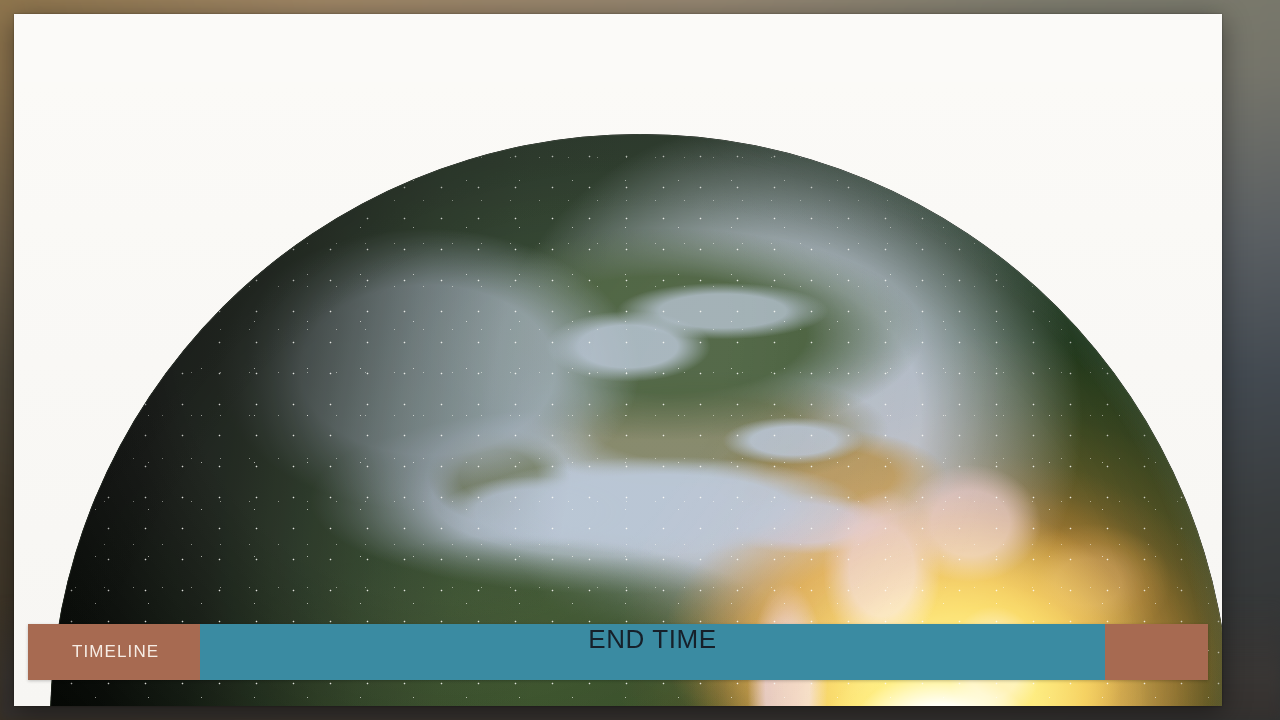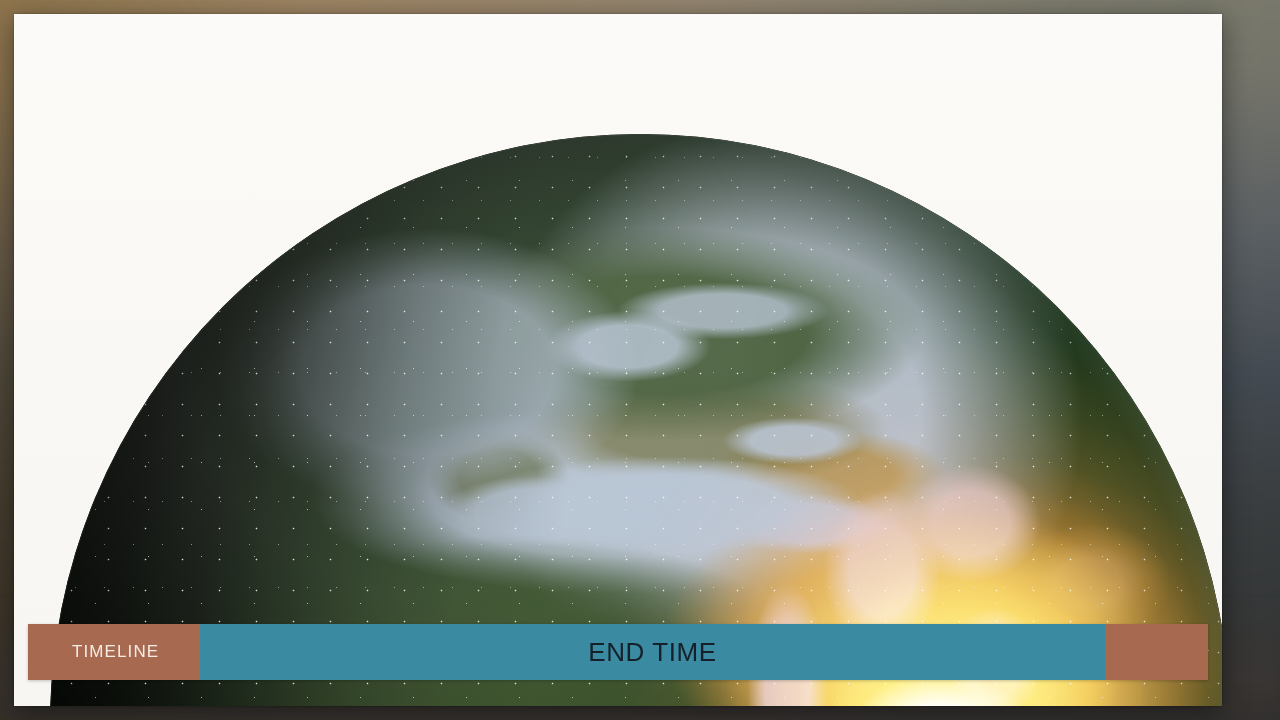--- a/index.html
+++ b/index.html
@@ -256,21 +256,20 @@
     color: #f6ece4;
     font-size: 17px;
     letter-spacing: 1.1px;
     margin-left: 44px;
     font-family: "Liberation Sans Narrow", "Liberation Sans", sans-serif;
   }
   .seg-mid {
     flex: 1;
     background: #3a8ba2;
     display: flex;
-    align-items: center;
     justify-content: center;
   }
   .seg-mid .lbl {
     color: #16202a;
     font-size: 26px;
     letter-spacing: 0.6px;
     font-family: "Liberation Sans Narrow", "Liberation Sans", sans-serif;
   }
   .seg-right {
     width: 103px;

